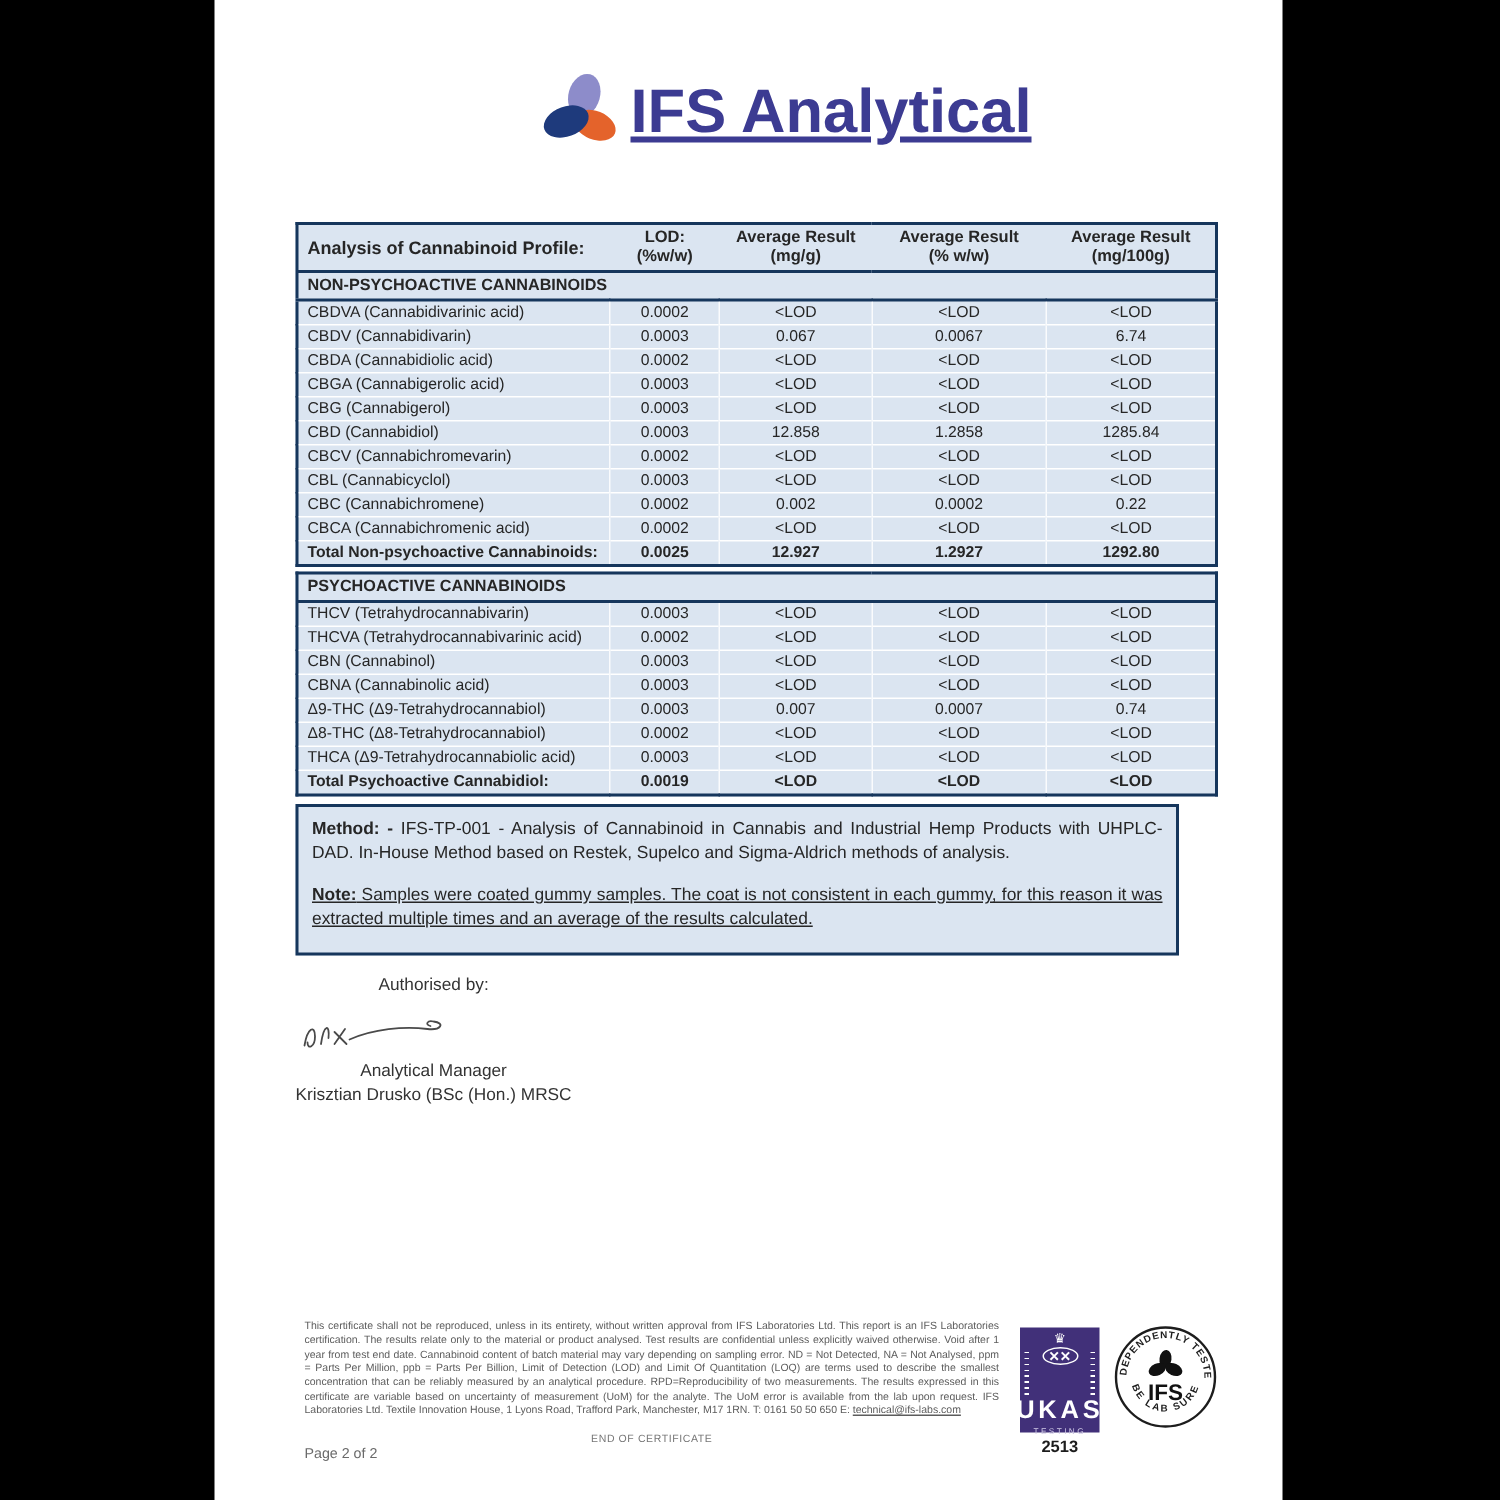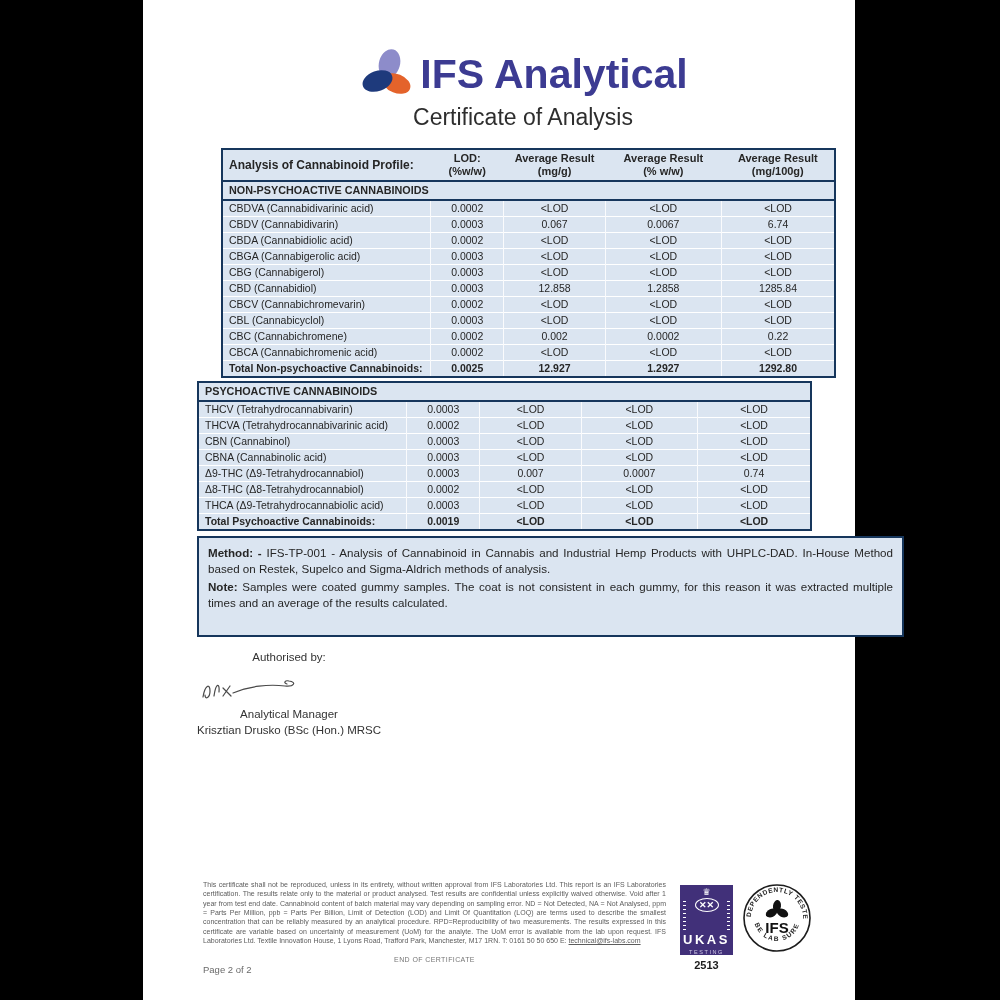--- a/index.html
+++ b/index.html
@@ -9,46 +9,46 @@
   .page { position:absolute; left:143px; top:0; width:712px; height:1000px; background:#ffffff; }
 
   
   .brand-row { position:absolute; top:48px; left:0; width:100%; display:flex;
     justify-content:center; align-items:center; gap:10px; transform:translateX(26px); }
   .logo-mark { position:relative; width:48px; height:52px; flex:0 0 auto; }
   .lm { position:absolute; border-radius:50%; }
   .lm-top   { left:17px; top:1px;  width:21px; height:29px; background:#8d8cca; transform:rotate(16deg); }
   .lm-right { left:20px; top:26px; width:29px; height:19px; background:#e4632b; transform:rotate(22deg); }
   .lm-left  { left:0px;  top:23px; width:31px; height:20px; background:#1e3a7c; transform:rotate(-20deg); }
-  .brand-name { font-size:41px; font-weight:bold; color:#3c3b92; letter-spacing:0px; }
+  .brand-name { font-size:41px; font-weight:bold; color:#3c3b92; letter-spacing:0px;text-decoration:underline; }
   .doc-title { position:absolute; top:104px; left:0; width:100%; text-align:center;
     font-size:23px; color:#2e2e2e; transform:translateX(24px); }
 
   
   .tbl { position:absolute; left:54px; width:615px; border-collapse:collapse;
     background:#dbe5f1; border:2px solid #16365c; table-layout:fixed; color:#262626; }
-  .tbl1 { top:148px;margin-left:24px; } .tbl2 { top:381px; }
+  .tbl1 { top:148px; } .tbl2 { top:381px; }
   .tbl col.c0{width:34%} .tbl col.c1{width:12%} .tbl col.c2{width:16.5%}
   .tbl col.c3{width:19%} .tbl col.c4{width:18.5%}
   .hdr-row th { border-bottom:2.5px solid #16365c; font-size:11px; line-height:13px;
     padding:2px 4px; text-align:center; vertical-align:middle; }
   .hdr-row th.name-cell { text-align:left; font-size:12px; padding-left:6px; }
   .section-row td { border-bottom:2.5px solid #16365c; font-weight:bold; font-size:10.8px;
     padding:2px 8px 3px 6px; text-align:left; }
   .data-row td, .total-row td { border-top:1px solid #ffffff; font-size:10.5px;
     line-height:13px; padding:1px 6px; height:15px; }
   .val-cell { text-align:center; border-left:1px solid rgba(255,255,255,0.85); }
   .name-cell { text-align:left; }
   .total-row td { font-weight:bold; }
 
   
-  .method-box { position:absolute; left:54px; top:536px; width:707px; height:101px;
+  .method-box { position:absolute; left:54px; top:536px; width:589px; height:101px;
     background:#dbe5f1; border:2px solid #16365c; padding:7px 9px; font-size:11.6px;
     line-height:16px; color:#262626; text-align:justify; }
-  .method-box p + p { margin-top:2px; }
+  .method-box p + p { margin-top:12px;text-decoration:underline; }
   .bold { font-weight:bold; }
 
   
   .auth-block { position:absolute; left:54px; top:650px; color:#333; font-size:11.5px; line-height:15px;text-align:center; }
   .auth-label { margin-bottom:8px; }
   .signature { display:block; margin:2px 0 2px 0; }
   .auth-role, .auth-name { line-height:15.5px; }
 
   
   .legal { position:absolute; left:60px; top:880px; width:463px; font-size:7px;
@@ -58,21 +58,21 @@
     font-size:7px; letter-spacing:0.4px; color:#767676; }
   .page-num { position:absolute; left:60px; top:964px; font-size:9.5px; color:#6a6a6a; }
 
   .ukas-wrap { position:absolute; left:537px; top:885px; width:53px; text-align:center; }
   .ukas-box { position:relative; width:53px; height:70px; background:#413079; color:#fff;
     display:flex; flex-direction:column; align-items:center; justify-content:flex-start; padding-top:3px; }
   .ukas-crown { font-size:9px; line-height:9px; }
   .ukas-emblem { width:24px; height:24px; border:1.6px solid #fff; border-radius:50%;
     display:flex; align-items:center; justify-content:center; font-size:9px; font-weight:bold;
     letter-spacing:0px; margin-top:1px; }
-  .ukas-name { font-size:13px; font-weight:bold; letter-spacing:2.5px; margin-top:20px; }
+  .ukas-name { font-size:17px; font-weight:bold; letter-spacing:2.5px; margin-top:20px; }
   .ukas-sub { font-size:5.5px; letter-spacing:1.6px; margin-top:2px; color:#cfc8e6; }
   .ukas-ticks { position:absolute; top:16px; width:3px; height:30px;
     background:repeating-linear-gradient(to bottom,#ffffff 0 1px, transparent 1px 4px); }
   .ticks-l { left:3px; } .ticks-r { right:3px; }
   .ukas-number { font-size:11px; font-weight:bold; color:#1c1c1c; margin-top:4px; }
 
   .ifs-stamp { position:absolute; left:599px; top:883px; width:70px; height:70px; }
 </style>
 </head>
 <body>
@@ -81,21 +81,20 @@
   <div class="page">
 
     <div class="brand-row">
       <div class="logo-mark">
         <div class="lm lm-top"></div>
         <div class="lm lm-right"></div>
         <div class="lm lm-left"></div>
       </div>
       <div class="brand-name">IFS Analytical</div>
     </div>
-    <div class="doc-title">Certificate of Analysis</div>
 
     <table class="tbl tbl1">
       <colgroup>
           <col class="c0">
           <col class="c1">
           <col class="c2">
           <col class="c3">
           <col class="c4">
         </colgroup>
       <thead>
@@ -260,21 +259,21 @@
             <td class="val-cell">&lt;LOD</td>
           </tr>
           <tr class="data-row">
             <td class="name-cell">THCA (Δ9-Tetrahydrocannabiolic acid)</td>
             <td class="val-cell">0.0003</td>
             <td class="val-cell">&lt;LOD</td>
             <td class="val-cell">&lt;LOD</td>
             <td class="val-cell">&lt;LOD</td>
           </tr>
           <tr class="total-row">
-            <td class="name-cell">Total Psychoactive Cannabinoids:</td>
+            <td class="name-cell">Total Psychoactive Cannabidiol:</td>
             <td class="val-cell">0.0019</td>
             <td class="val-cell">&lt;LOD</td>
             <td class="val-cell">&lt;LOD</td>
             <td class="val-cell">&lt;LOD</td>
           </tr>
         </tbody>
     </table>
 
     <div class="method-box">
       <p><span class="bold">Method: -</span><span> IFS-TP-001 - Analysis of Cannabinoid in Cannabis and Industrial Hemp Products with UHPLC-DAD. In-House Method based on Restek, Supelco and Sigma-Aldrich methods of analysis.</span></p>

